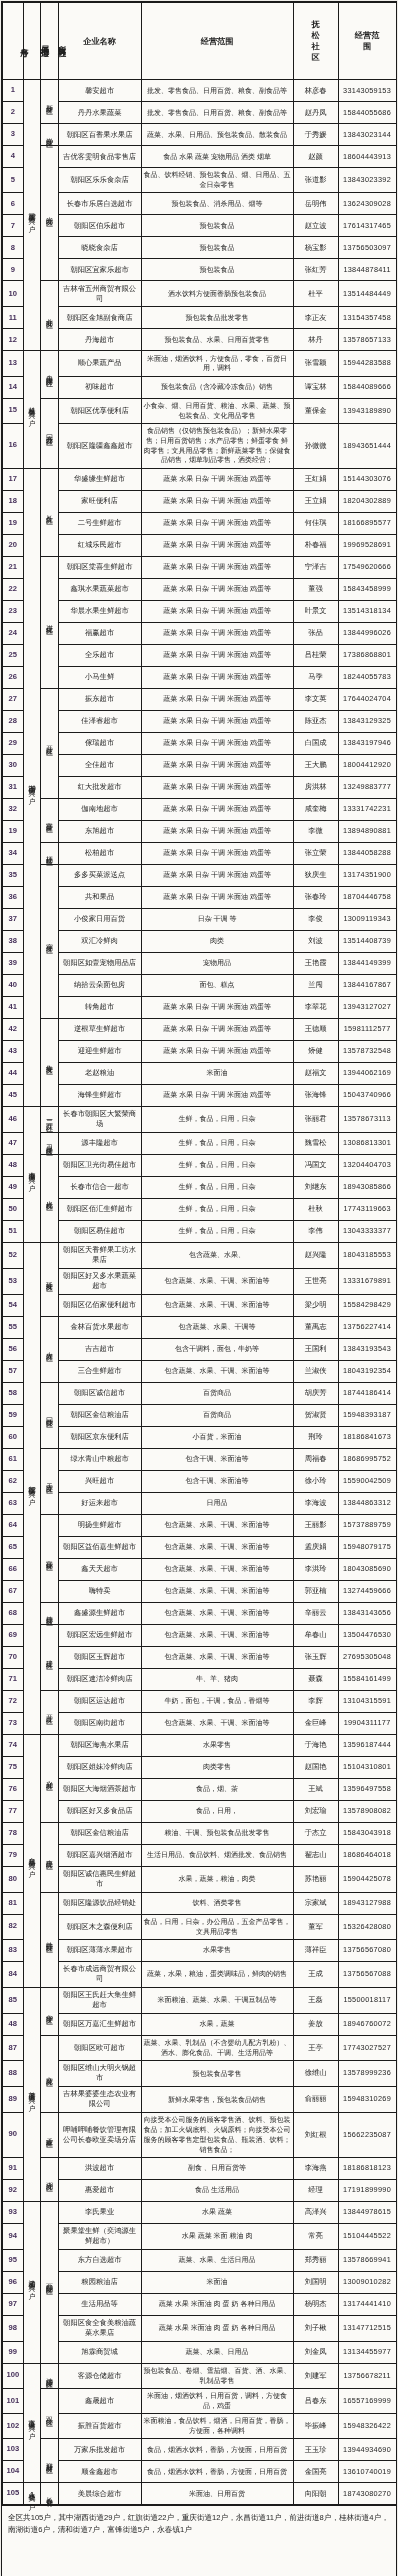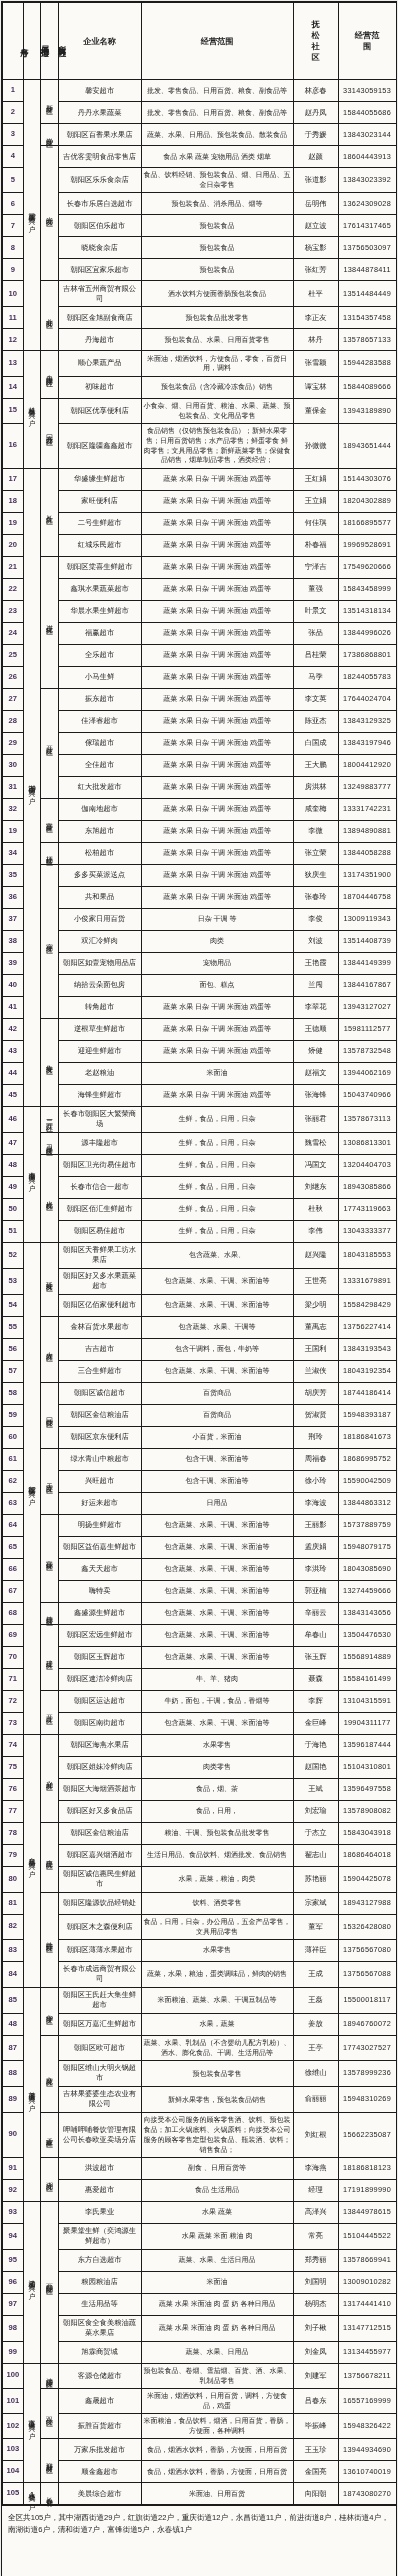--- a/index.html
+++ b/index.html
@@ -563,21 +563,21 @@
           <td class="enterprise"><span>朝阳区宏远生鲜超市</span></td>
           <td class="scope"><span>包含蔬菜、水果、干调、米面油等</span></td>
           <td class="person"><span>牟春山</span></td>
           <td class="phone"><span>13504476530</span></td>
         </tr>
         <tr>
           <td class="serial"><span>70</span></td>
           <td class="enterprise"><span>朝阳区玉辉超市</span></td>
           <td class="scope"><span>包含蔬菜、水果、干调、米面油等</span></td>
           <td class="person"><span>张玉辉</span></td>
-          <td class="phone"><span>15568914889</span></td>
+          <td class="phone"><span>27695305048</span></td>
         </tr>
         <tr>
           <td class="serial"><span>71</span></td>
           <td class="enterprise"><span>朝阳区速洁冷鲜肉店</span></td>
           <td class="scope"><span>牛、羊、猪肉</span></td>
           <td class="person"><span>聂森</span></td>
           <td class="phone"><span>15584161499</span></td>
         </tr>
         <tr>
           <td class="serial"><span>72</span></td>

